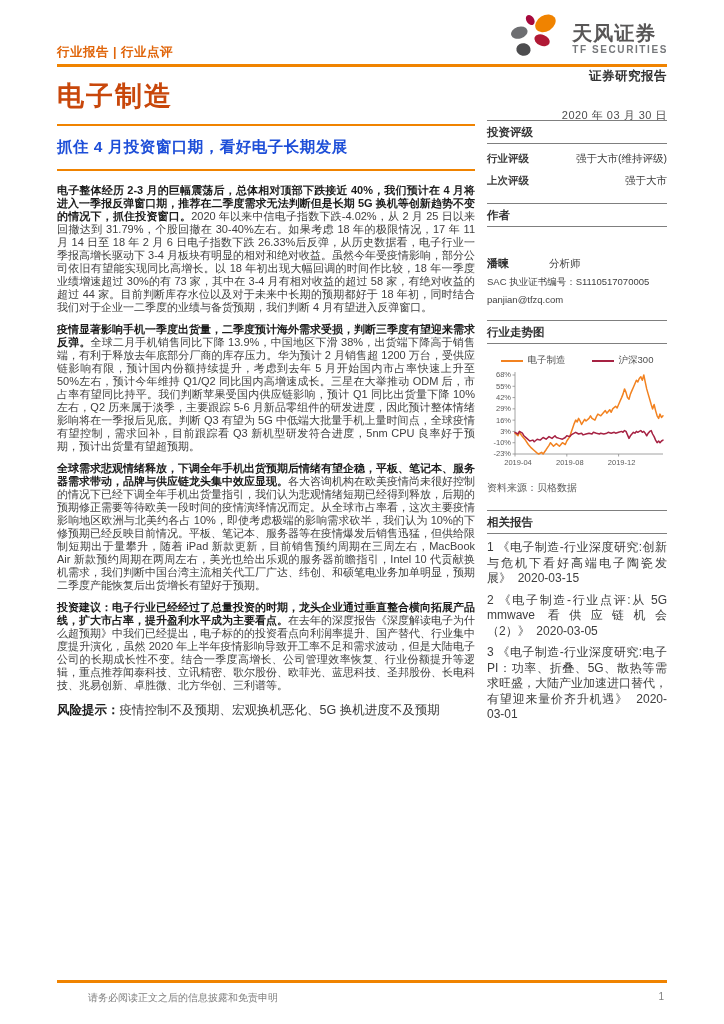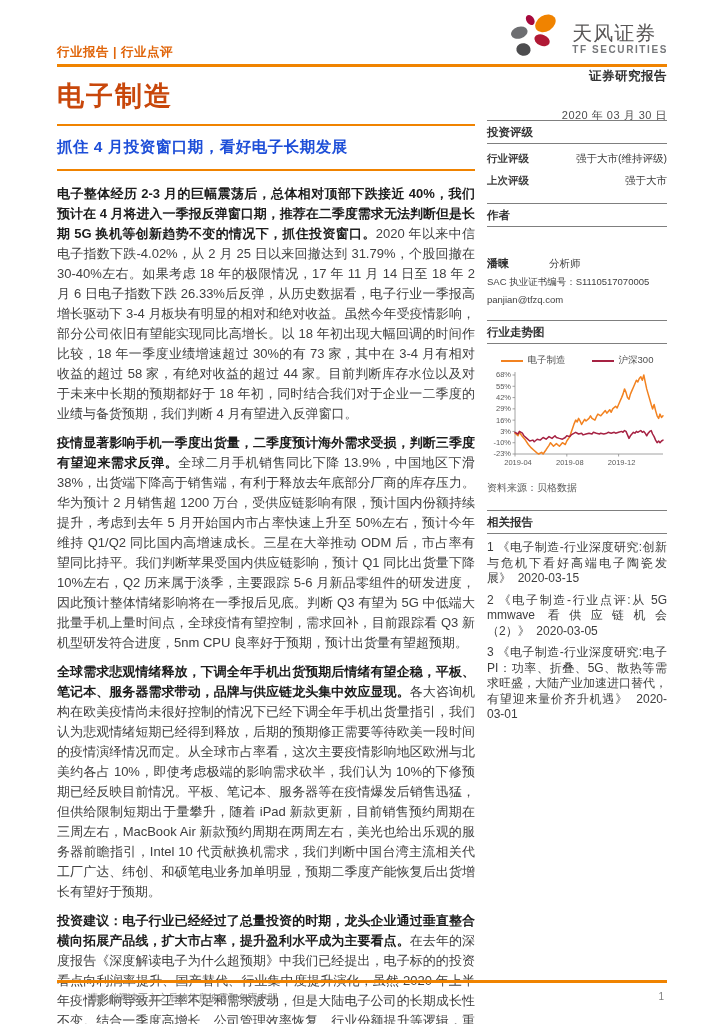--- a/index.html
+++ b/index.html
@@ -5,34 +5,34 @@
   html,body{margin:0;padding:0;background:#ffffff;}
   body{width:724px;height:1024px;position:relative;overflow:hidden;
        font-family:"Liberation Sans",sans-serif;-webkit-font-smoothing:antialiased;}
   .page{position:absolute;inset:0;background:#fff;}
 
   
   .breadcrumb{position:absolute;left:57px;top:44px;font-size:12.5px;font-weight:bold;color:#E0650A;letter-spacing:.5px;}
   .header-rule{position:absolute;left:57px;right:57px;top:64px;height:2.5px;background:#F08300;}
   .logo{position:absolute;right:56px;top:12px;display:flex;align-items:center;}
   .logo-text{margin-left:8px;}
-  .logo-cn{font-size:20px;font-weight:normal;color:#595757;letter-spacing:1px;line-height:22px;}
+  .logo-cn{font-size:20px;font-weight:bold;color:#595757;letter-spacing:1px;line-height:22px;}
   .logo-en{font-size:10px;color:#76787B;letter-spacing:1.6px;font-weight:bold;}
 
   
   .doc-title{position:absolute;left:57px;top:78px;font-size:27px;font-weight:bold;color:#C8470B;letter-spacing:2px;}
   .report-meta{position:absolute;right:57px;top:68px;text-align:right;}
   .report-type{font-size:12.5px;font-weight:bold;color:#333;letter-spacing:.5px;}
   .report-date{font-size:11px;color:#4d4d4d;margin-top:23px;letter-spacing:.5px;}
 
   
   .left-col{position:absolute;left:57px;top:124px;width:418px;}
   .subtitle-box{border-top:2.5px solid #F08300;border-bottom:2.5px solid #F08300;
       padding:11px 0 11px 0;font-size:15.5px;font-weight:bold;color:#1d4ed8;letter-spacing:.5px;}
-  .body-text p{margin:0;font-size:13px;line-height:20px;color:#404040;text-align:justify;}
+  .body-text p{margin:0;font-size:11px;line-height:13px;color:#404040;text-align:justify;}
   .body-text p+p{margin-top:9px;}
   .body-text .lead{font-weight:bold;color:#1c1c1c;}
   p.risk{margin-top:15px;font-size:12.5px;line-height:18px;color:#3a3a3a;}
   p.risk .lead{font-weight:bold;color:#1c1c1c;}
 
   
   .right-col{position:absolute;left:487px;top:120px;width:180px;}
   .side-section{margin-bottom:15px;}
   .side-header{border-top:1px solid #7f7f7f;border-bottom:1px solid #7f7f7f;
       font-size:11.5px;font-weight:bold;color:#333;padding:4px 0 3px 0;}
@@ -84,20 +84,21 @@
     <div class="report-date">2020 年 03 月 30 日</div>
   </div>
 
   <div class="left-col">
     <div class="subtitle-box">抓住 4 月投资窗口期，看好电子长期发展</div>
     <div class="body-text" style="margin-top:13px;">
       <p><span class="lead">电子整体经历 2-3 月的巨幅震荡后，总体相对顶部下跌接近 40%，我们预计在 4 月将进入一季报反弹窗口期，推荐在二季度需求无法判断但是长期 5G 换机等创新趋势不变的情况下，抓住投资窗口。</span><span>2020 年以来中信电子指数下跌-4.02%，从 2 月 25 日以来回撤达到 31.79%，个股回撤在 30-40%左右。如果考虑 18 年的极限情况，17 年 11 月 14 日至 18 年 2 月 6 日电子指数下跌 26.33%后反弹，从历史数据看，电子行业一季报高增长驱动下 3-4 月板块有明显的相对和绝对收益。虽然今年受疫情影响，部分公司依旧有望能实现同比高增长。以 18 年初出现大幅回调的时间作比较，18 年一季度业绩增速超过 30%的有 73 家，其中在 3-4 月有相对收益的超过 58 家，有绝对收益的超过 44 家。目前判断库存水位以及对于未来中长期的预期都好于 18 年初，同时结合我们对于企业一二季度的业绩与备货预期，我们判断 4 月有望进入反弹窗口。</span></p>
       <p><span class="lead">疫情显著影响手机一季度出货量，二季度预计海外需求受损，判断三季度有望迎来需求反弹。</span><span>全球二月手机销售同比下降 13.9%，中国地区下滑 38%，出货端下降高于销售端，有利于释放去年底部分厂商的库存压力。华为预计 2 月销售超 1200 万台，受供应链影响有限，预计国内份额持续提升，考虑到去年 5 月开始国内市占率快速上升至 50%左右，预计今年维持 Q1/Q2 同比国内高增速成长。三星在大举推动 ODM 后，市占率有望同比持平。我们判断苹果受国内供应链影响，预计 Q1 同比出货量下降 10%左右，Q2 历来属于淡季，主要跟踪 5-6 月新品零组件的研发进度，因此预计整体情绪影响将在一季报后见底。判断 Q3 有望为 5G 中低端大批量手机上量时间点，全球疫情有望控制，需求回补，目前跟踪看 Q3 新机型研发符合进度，5nm CPU 良率好于预期，预计出货量有望超预期。</span></p>
       <p><span class="lead">全球需求悲观情绪释放，下调全年手机出货预期后情绪有望企稳，平板、笔记本、服务器需求带动，品牌与供应链龙头集中效应显现。</span><span>各大咨询机构在欧美疫情尚未很好控制的情况下已经下调全年手机出货量指引，我们认为悲观情绪短期已经得到释放，后期的预期修正需要等待欧美一段时间的疫情演绎情况而定。从全球市占率看，这次主要疫情影响地区欧洲与北美约各占 10%，即使考虑极端的影响需求砍半，我们认为 10%的下修预期已经反映目前情况。平板、笔记本、服务器等在疫情爆发后销售迅猛，但供给限制短期出于量攀升，随着 iPad 新款更新，目前销售预约周期在三周左右，MacBook Air 新款预约周期在两周左右，美光也给出乐观的服务器前瞻指引，Intel 10 代贡献换机需求，我们判断中国台湾主流相关代工厂广达、纬创、和硕笔电业务加单明显，预期二季度产能恢复后出货增长有望好于预期。</span></p>
       <p><span class="lead">投资建议：电子行业已经经过了总量投资的时期，龙头企业通过垂直整合横向拓展产品线，扩大市占率，提升盈利水平成为主要看点。</span><span>在去年的深度报告《深度解读电子为什么超预期》中我们已经提出，电子标的的投资看点向利润率提升、国产替代、行业集中度提升演化，虽然 2020 年上半年疫情影响导致开工率不足和需求波动，但是大陆电子公司的长期成长性不变。结合一季度高增长、公司管理效率恢复、行业份额提升等逻辑，重点推荐闻泰科技、立讯精密、歌尔股份、欧菲光、蓝思科技、圣邦股份、长电科技、兆易创新、卓胜微、北方华创、三利谱等。</span></p>
+      <p class="risk"><span class="lead">风险提示：</span><span>疫情控制不及预期、宏观换机恶化、5G 换机进度不及预期</span></p>
     </div>
   </div>
 
   <div class="right-col">
 
     <div class="side-section">
       <div class="side-header">投资评级</div>
       <div class="rating-row">
         <span class="lbl">行业评级</span>
         <span>强于大市(维持评级)</span>

